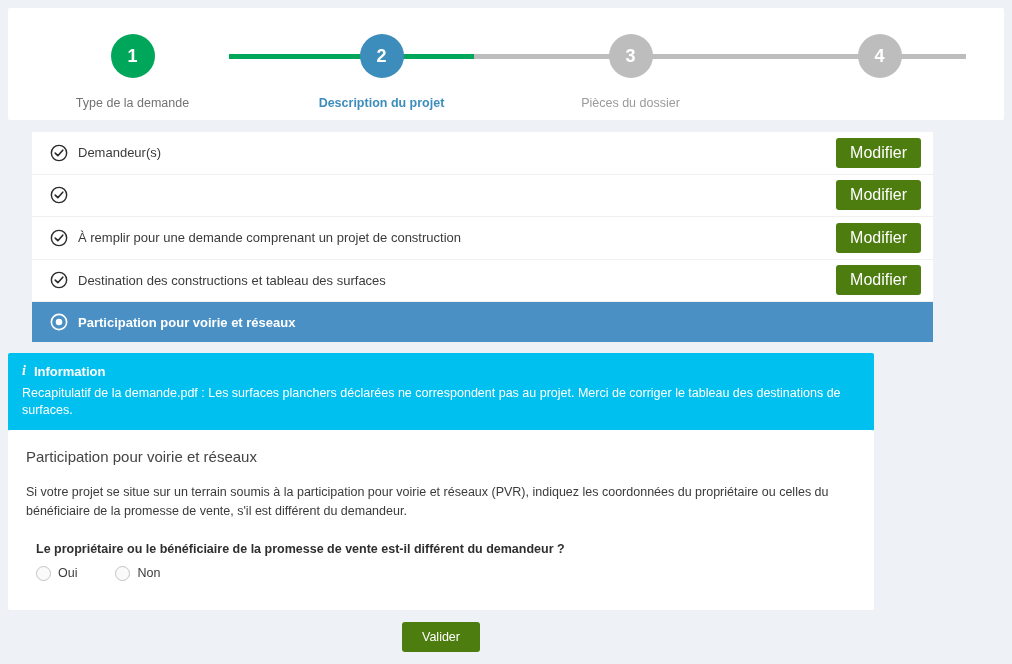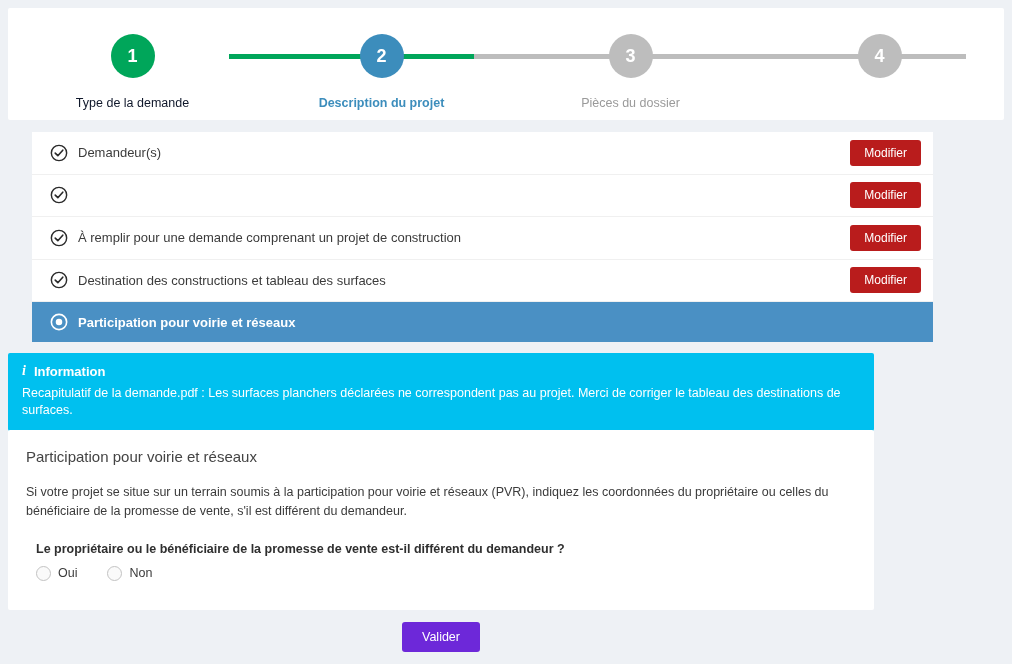--- a/index.html
+++ b/index.html
@@ -68,21 +68,21 @@
     font-weight: bold;
     position: relative;
     z-index: 2;
   }
   .circle.done { background: #00a65a; }
   .circle.active { background: #3c8dbc; }
   .circle.todo { background: #bdbdbd; }
   .step-label {
     margin-top: 18px;
     font-size: 12.5px;
-    color: #0f172a;
+    color: #737373;
   }
   .step-label.active { color: #3c8dbc; font-weight: bold; }
   .step-label.todo { color: #9a9a9a; }
 
   
   .sections {
     position: absolute;
     top: 132px;
     left: 8px;
     width: 925px;
@@ -102,25 +102,25 @@
     height: 18px;
     flex: 0 0 18px;
     margin-right: 10px;
   }
   .section-title {
     font-size: 13px;
     color: #3b3b3b;
     flex: 1 1 auto;
   }
   .btn-modifier {
-    background: #b91c1c;
+    background: #4d7c0f;
     color: #ffffff;
     border: none;
     border-radius: 3px;
-    font-size: 12px;
+    font-size: 16px;
     font-family: "Liberation Sans", sans-serif;
     padding: 6px 14px;
     cursor: pointer;
     position: absolute;
     right: 12px;
   }
   .section-row.current {
     background: #4a90c4;
     height: 40px;
     border-bottom: none;
@@ -187,20 +187,21 @@
     font-size: 12.5px;
     font-weight: bold;
     color: #2f2f2f;
     margin-left: 10px;
     margin-bottom: 10px;
   }
   .radio-row {
     display: flex;
     align-items: center;
     margin-left: 10px;
+    gap: 8px;
   }
   .radio-item {
     display: flex;
     align-items: center;
     margin-right: 30px;
     cursor: pointer;
   }
   .radio-circle {
     width: 15px;
     height: 15px;
@@ -213,21 +214,21 @@
 
   
   .validate-wrap {
     position: absolute;
     top: 622px;
     left: 8px;
     width: 866px;
     text-align: center;
   }
   .btn-valider {
-    background: #6d28d9;
+    background: #4d7c0f;
     color: #fff;
     border: none;
     border-radius: 3px;
     padding: 8px 20px;
     font-size: 12.5px;
     font-family: "Liberation Sans", sans-serif;
     cursor: pointer;
   }
   .top-strip {
     position: absolute;

